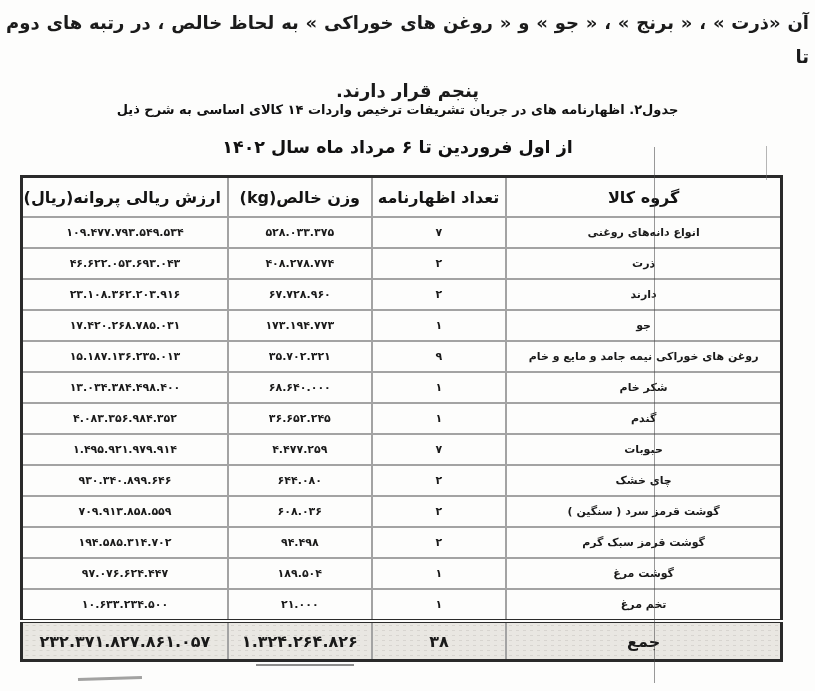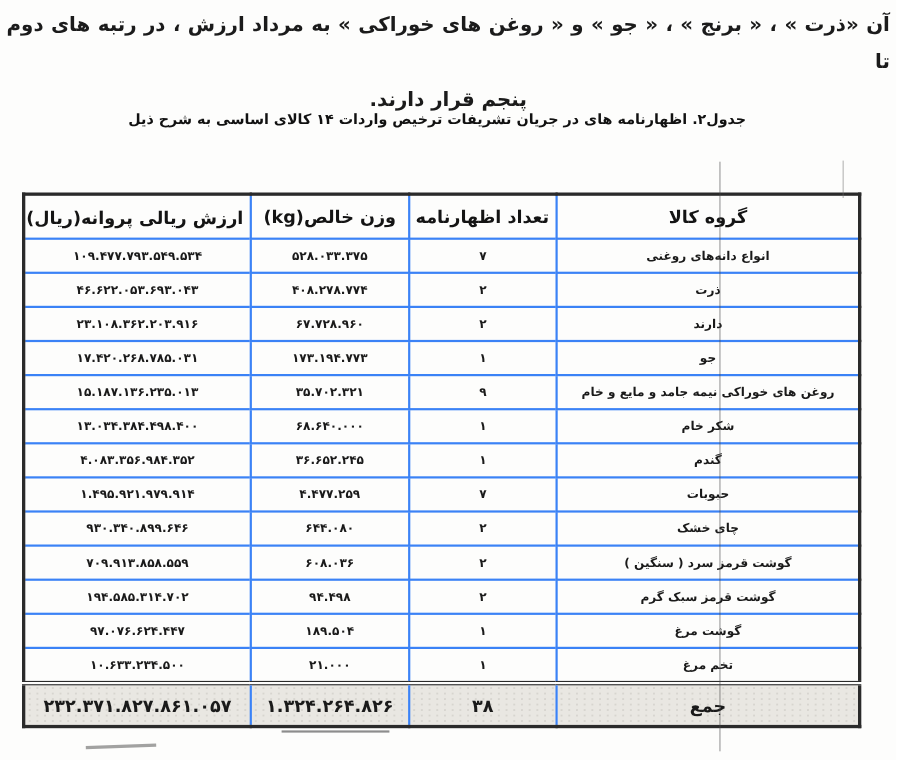--- a/index.html
+++ b/index.html
@@ -33,21 +33,21 @@
   .tablewrap{position:absolute;top:175px;left:20px;width:763px;}
   table.imports{
     width:763px;
     border-collapse:collapse;
     table-layout:fixed;
     direction:rtl;
     font-weight:bold;
     border:3px solid #2a2a2a;
   }
   table.imports th, table.imports td{
-    border:2px solid #3b82f6;
+    border:2px solid #a3a3a3;
     padding:0 6px;
     overflow:hidden;
     white-space:nowrap;
   }
   th{height:38px;font-size:16px;color:#141414;}
   td{height:29px;font-size:11px;color:#1a1a1a;}
   .col-category{width:272px;}
   .col-count{width:133px;}
   .col-weight{width:142px;}
   .col-value{width:204px;}
@@ -71,25 +71,26 @@
   .vline-short{left:766px;top:146px;width:1px;height:34px;background:rgba(110,110,110,.5);}
   .mark-bottom-left{left:78px;top:677px;width:64px;height:3px;background:rgba(50,50,50,.45);transform:rotate(-2deg);}
   .mark-under-table{left:256px;top:664px;width:98px;height:2px;background:rgba(50,50,50,.55);}
 </style>
 </head>
 <body>
 
 <div class="page">
 
   <div class="intro">
-    <div class="intro-line1">آن «ذرت » ، « برنج » ، « جو » و « روغن های خوراکی » به مرداد ارزش ، در رتبه های دوم تا</div>
+    <div class="intro-line1">آن «ذرت » ، « برنج » ، « جو » و « روغن های خوراکی » به لحاظ خالص ، در رتبه های دوم تا</div>
     <div class="intro-line2">پنجم قرار دارند.</div>
   </div>
 
   <div class="table-title title1">جدول۲. اظهارنامه های در جریان تشریفات ترخیص واردات ۱۴ کالای اساسی به شرح ذیل</div>
+  <div class="table-title title2">از اول فروردین تا ۶ مرداد ماه سال ۱۴۰۲</div>
 
   <div class="tablewrap">
     <table class="imports">
       <colgroup>
         <col class="col-category">
           <col class="col-count">
           <col class="col-weight">
           <col class="col-value">
       </colgroup>
       <thead>

